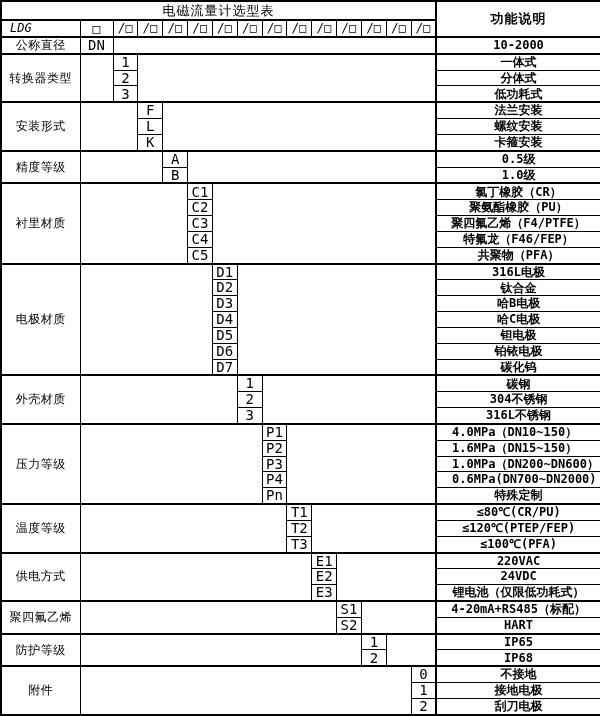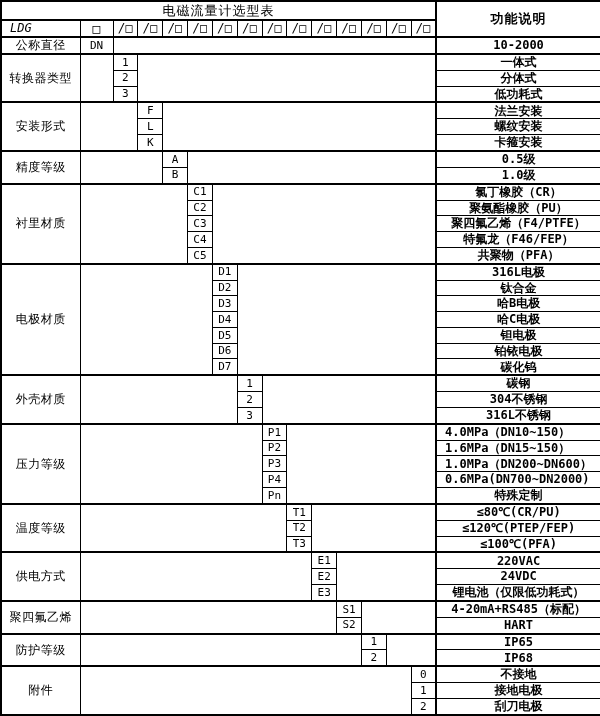--- a/index.html
+++ b/index.html
@@ -21,23 +21,23 @@
   td.block-top{border-top:2px solid #000;}
   td.desc-col{border-left:2px solid #000;font-weight:bold;}
   tr.title-row{height:19px;}
   tr.hdr-row{height:17px;font-style:italic;}
   td.title-cell{font-size:13px;letter-spacing:1px;}
   td.func-head{font-size:13px;letter-spacing:1px;}
   td.ldg-cell{text-align:left;padding-left:8px;}
   td.box-cell{font-size:13px;}
   td.slot-cell{font-size:12px;}
   td.label-cell{font-size:12px;letter-spacing:0.5px;text-align:center;}
-  td.code-cell{font-size:11px;}
+  td.code-cell{font-size:14px;}
   td.desc-cell{font-size:12px;}
-  td.desc-cell.left{text-align:left;padding-left:8px;margin-left:16px;}
+  td.desc-cell.left{text-align:left;padding-left:15px;margin-left:16px;}
 </style>
 </head>
 <body>
 
 <div class="wrap">
   <table class="sel">
     <colgroup>
       <col style="width:79px">
       <col style="width:33px">
       <col style="width:24.85px">

